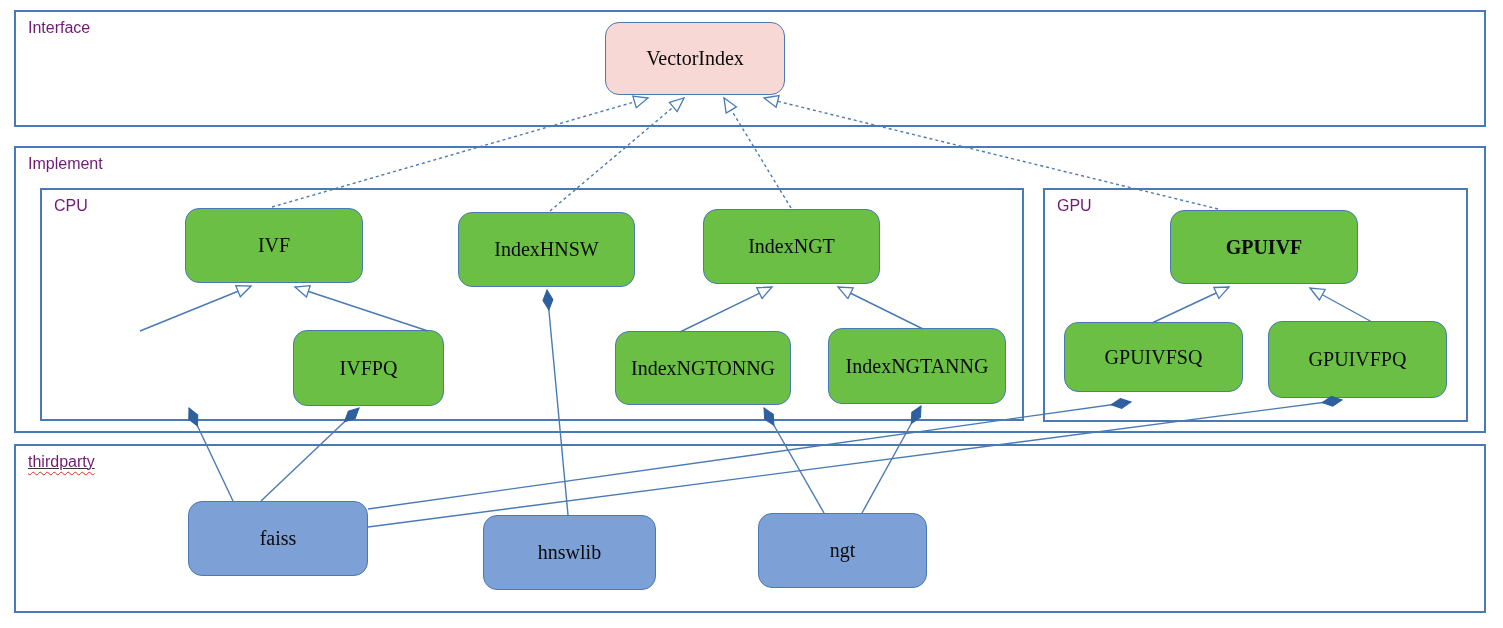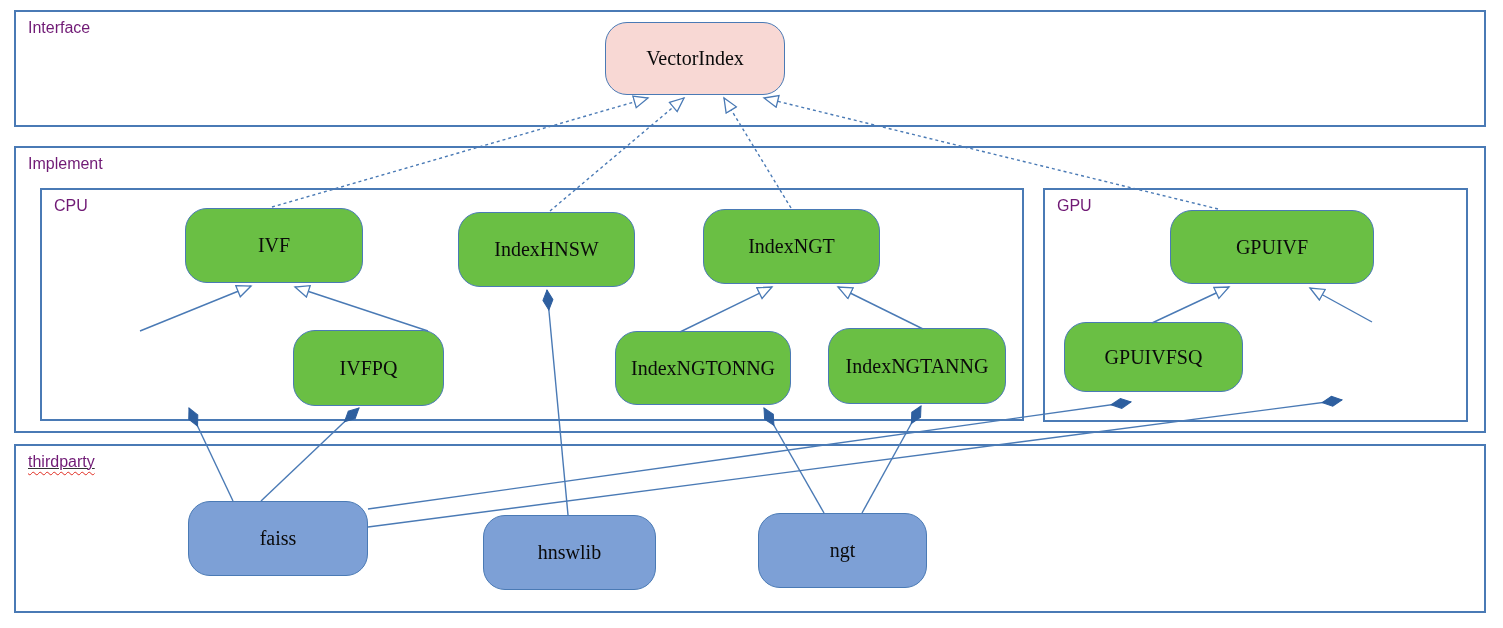--- a/index.html
+++ b/index.html
@@ -30,21 +30,21 @@
     text-decoration-thickness:1px;
   }
   .underline-spell .squiggle{
     text-decoration:underline wavy #e02b20 1px;
     text-underline-offset:4px;
   }
   .node{
     position:absolute;
     box-sizing:border-box;
     border:1.6px solid #4a7ab5;
-    border-radius:22px;
+    border-radius:14px;
     display:flex;align-items:center;justify-content:center;
     font-family:"Liberation Serif", serif;
     font-size:20px;
     color:#0a0a0a;
     z-index:2;
   }
   .node.green{background:#6abf44;}
   .node.blue{background:#7da0d6;}
   .node.pink{background:#f8d8d4;}
   #edges{
@@ -102,28 +102,31 @@
   </div>
 
   <div class="node green" style="left:615px;top:331px;width:176px;height:74px;">
     <span>IndexNGTONNG</span>
   </div>
 
   <div class="node green" style="left:828px;top:328px;width:178px;height:76px;">
     <span>IndexNGTANNG</span>
   </div>
 
-  <div class="node green" style="left:1170px;top:210px;width:204px;height:74px;">
+  <div class="node green" style="left:1170px;top:210px;width:188px;height:74px;font-weight:bold;">
     <span>GPUIVF</span>
   </div>
 
   <div class="node green" style="left:1064px;top:322px;width:179px;height:70px;">
     <span>GPUIVFSQ</span>
   </div>
 
+  <div class="node green" style="left:1268px;top:321px;width:179px;height:77px;">
+    <span>GPUIVFPQ</span>
+  </div>
 
   <div class="node blue" style="left:188px;top:501px;width:180px;height:75px;">
     <span>faiss</span>
   </div>
 
   <div class="node blue" style="left:483px;top:515px;width:173px;height:75px;">
     <span>hnswlib</span>
   </div>
 
   <div class="node blue" style="left:758px;top:513px;width:169px;height:75px;">

